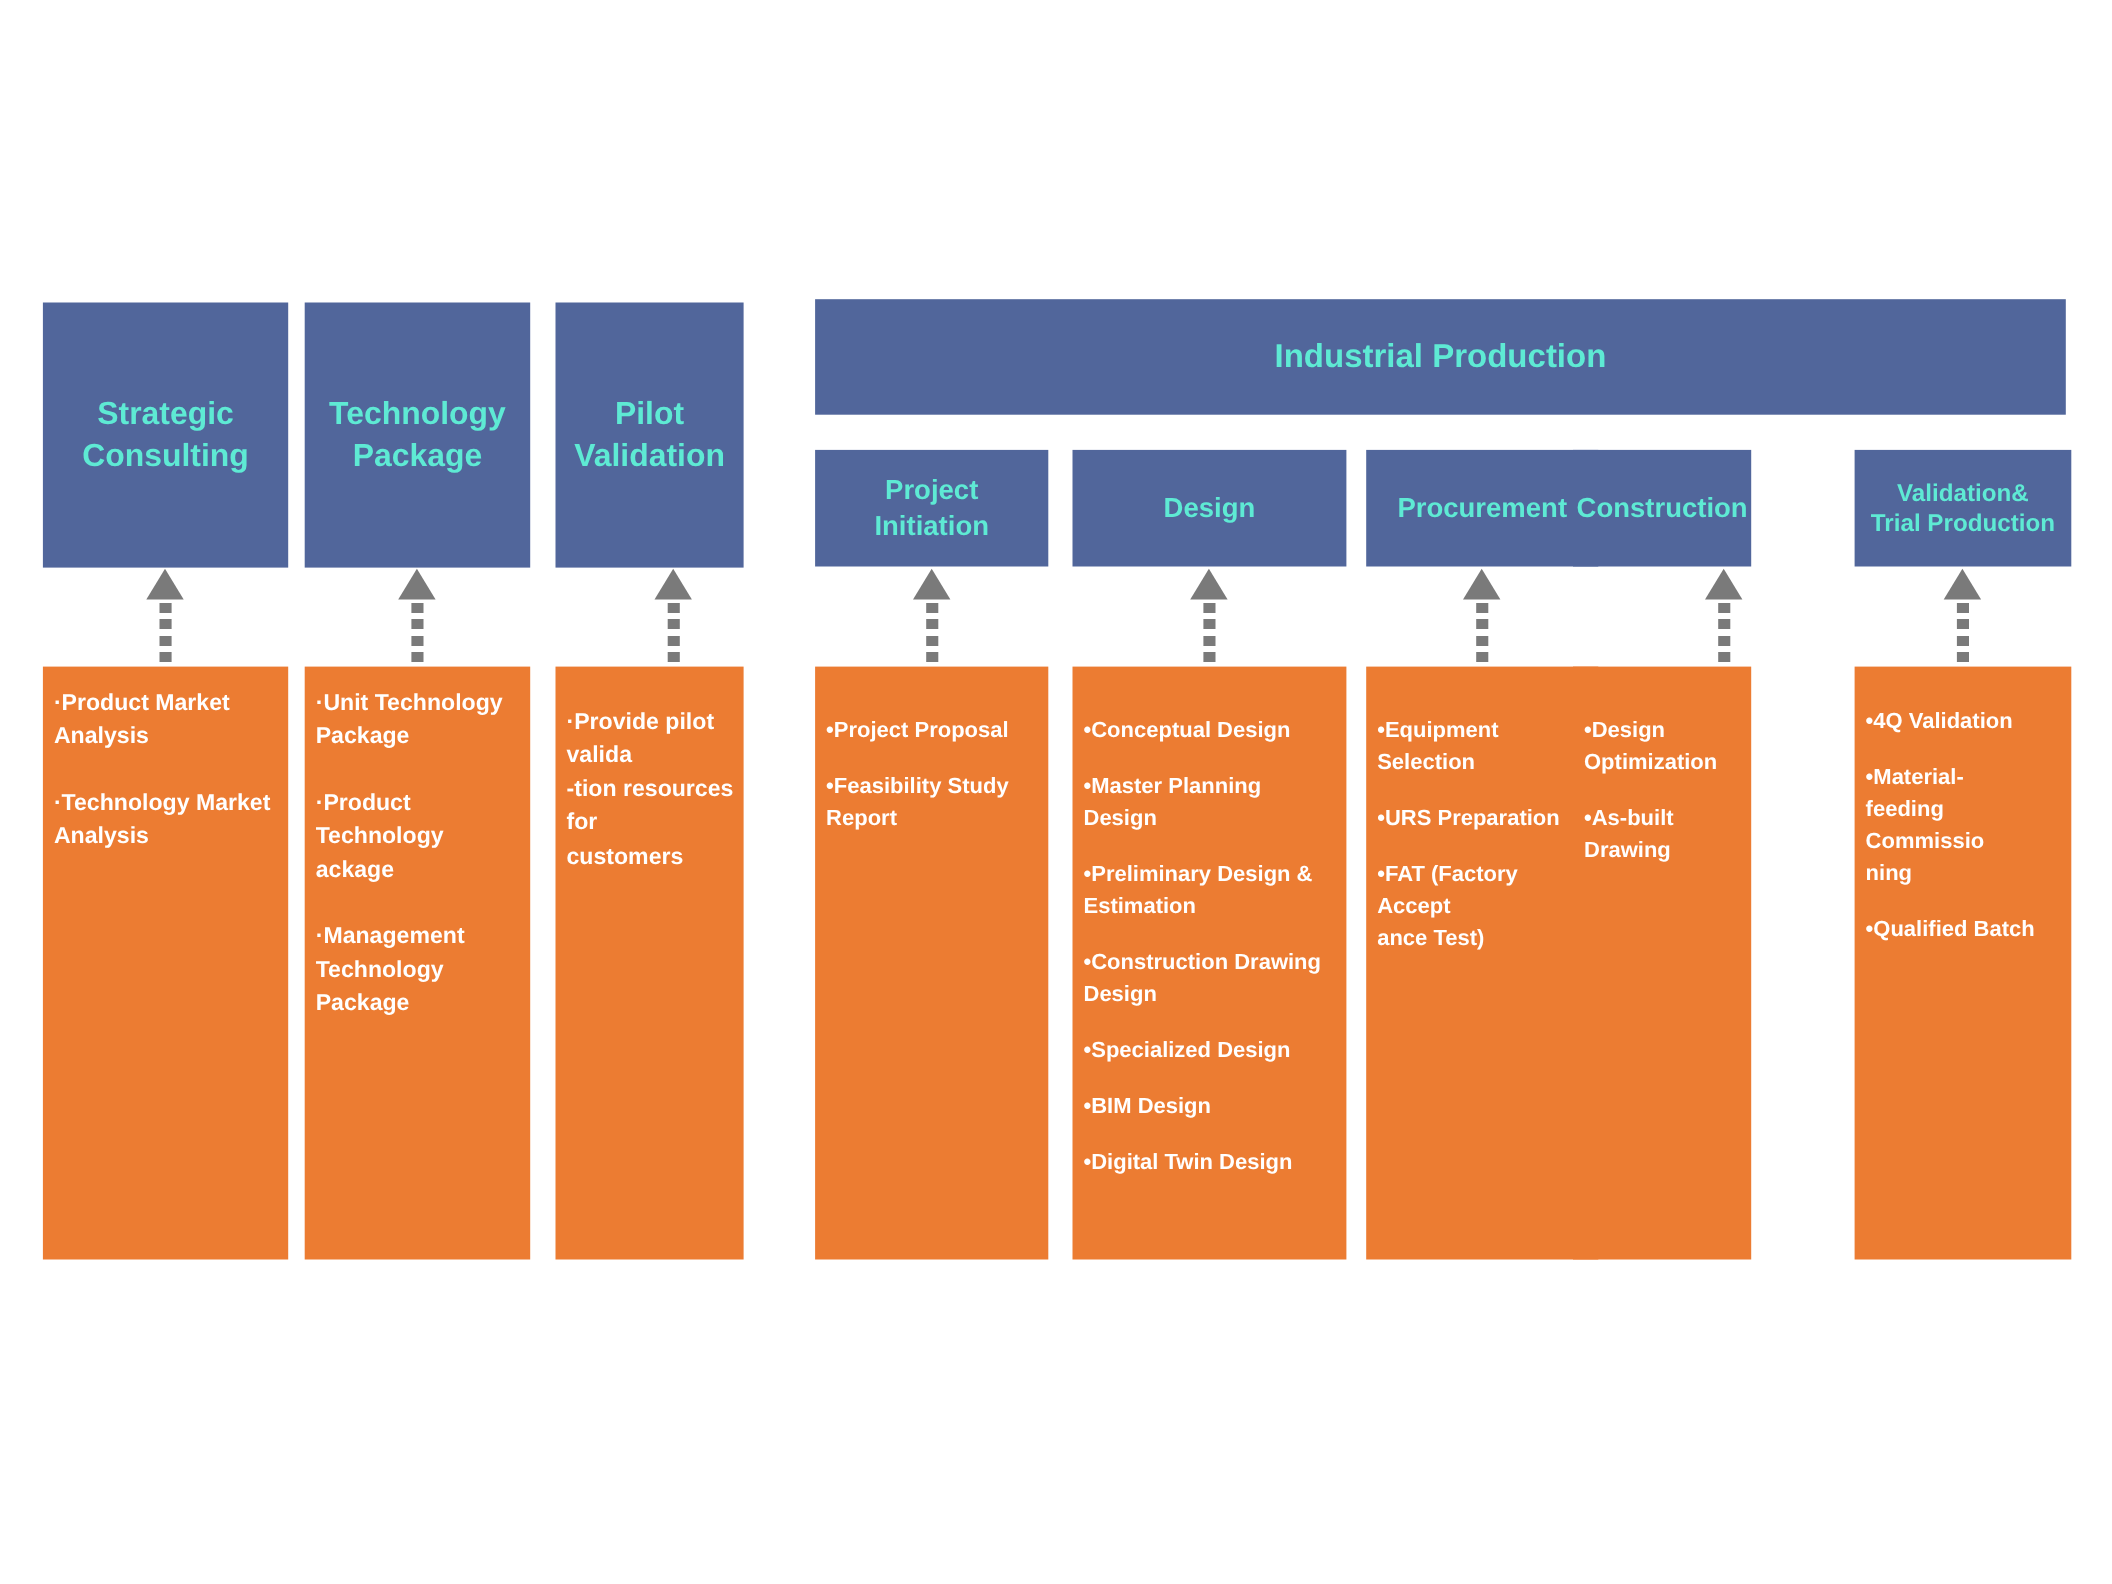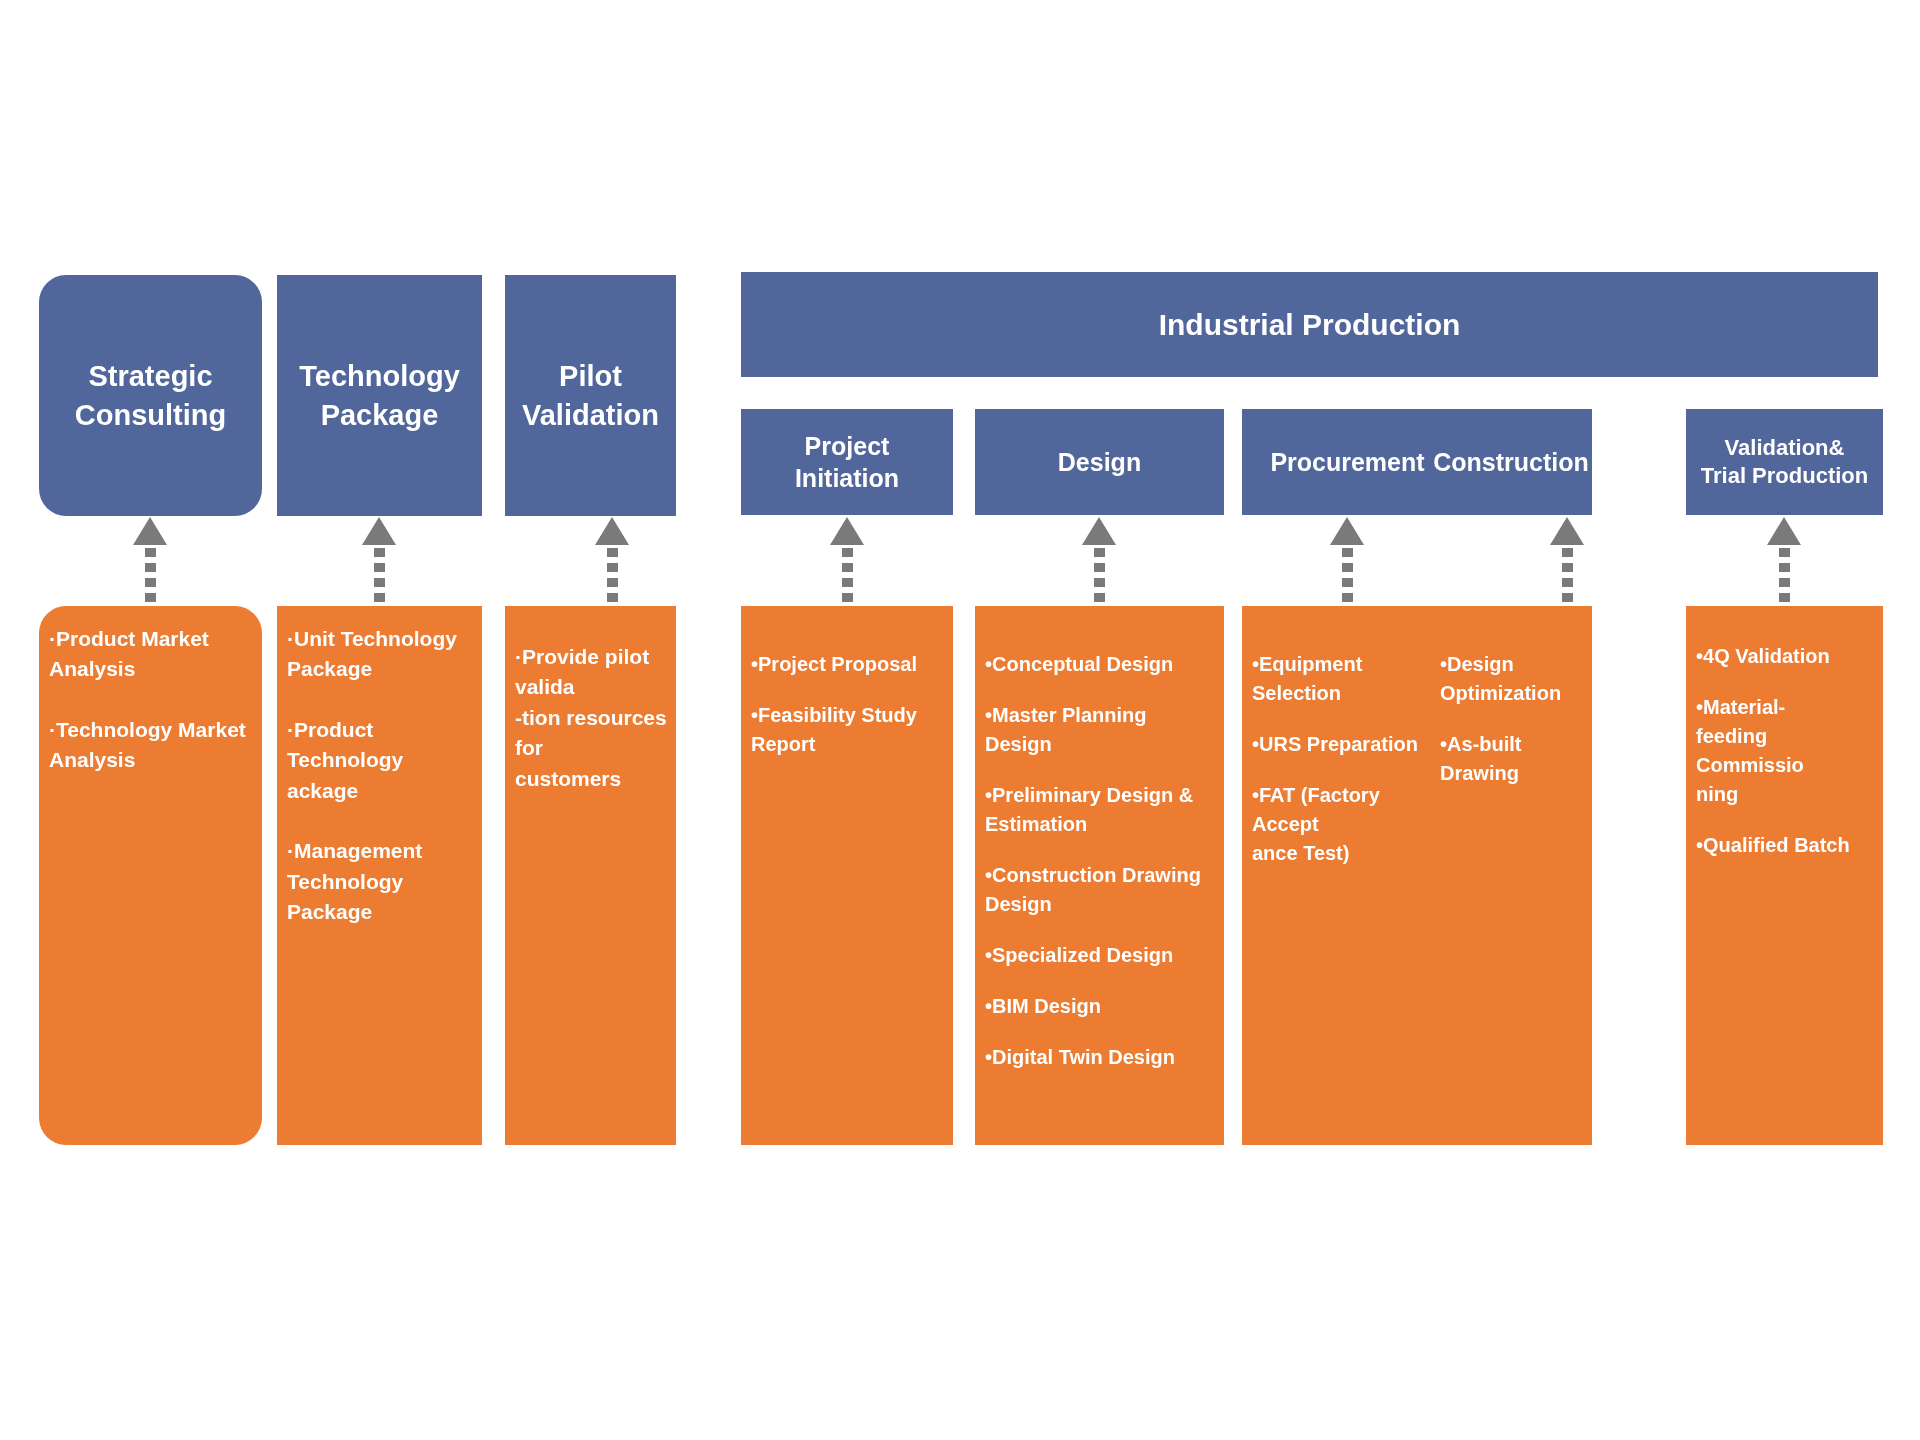--- a/index.html
+++ b/index.html
@@ -2,31 +2,31 @@
 <html><head>
 <meta charset="utf-8">
 <style>
   html,body { margin:0; padding:0; background:#ffffff; }
   .canvas {
     position:relative; width:1920px; height:1440px; background:#ffffff;
     font-family:"Liberation Sans","DejaVu Sans",sans-serif; overflow:hidden;
   }
   
   .blue {
-    position:absolute; background:#51669B; color:#ffffff;
+    position:absolute; background:#51669B; color:#5eead4;
     display:flex; align-items:center; justify-content:center;
     text-align:center; font-weight:bold;
   }
   .blue .t { white-space:pre-line; }
   .cb { top:275px; height:241px; font-size:29px; line-height:1.32; }
   .sb { top:409px; height:106px; font-size:25px; line-height:1.28; }
   .sb.x8 { font-size:22px; }
   .bar { left:741px; top:272px; width:1137px; height:105px; font-size:30px; }
   
-  .x1 { left:39px;   width:223px;border-radius:27px; }
+  .x1 { left:39px;   width:223px; }
   .x2 { left:277px;  width:205px; }
   .x3 { left:505px;  width:171px; }
   .x4 { left:741px;  width:212px; }
   .x5 { left:975px;  width:249px; }
   .x6 { left:1242px; width:211px; }
   .x7 { left:1430px; width:162px; }
   .x8 { left:1686px; width:197px; }
   
   .orange {
     position:absolute; top:606px; height:539px; background:#EC7C32;

